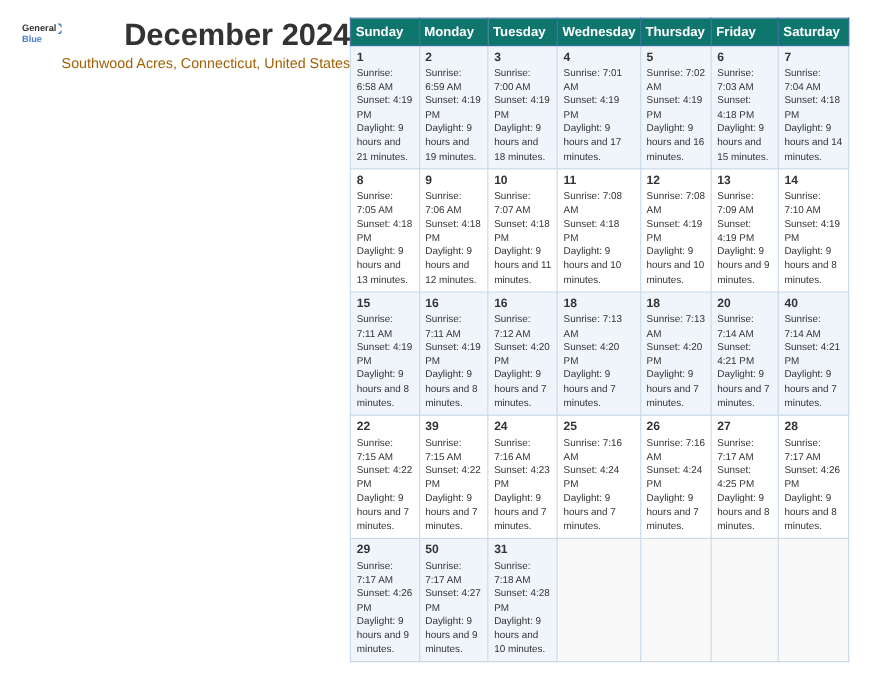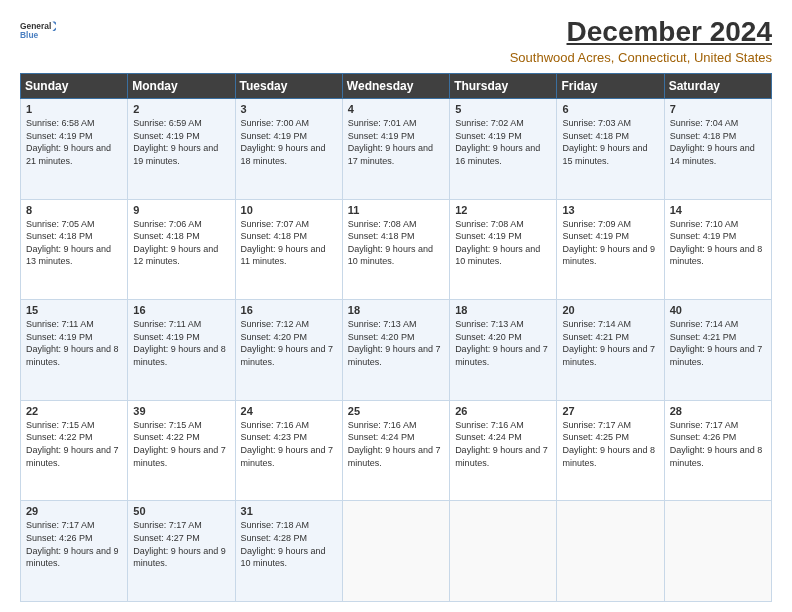--- a/index.html
+++ b/index.html
@@ -8,54 +8,52 @@
       background: #fff;
       width: 792px;
       height: 612px;
       overflow: hidden;
     }
     .page {
       width: 792px;
       height: 612px;
       padding: 16px 20px 10px 20px;
       display: flex;
-      flex-direction: column;
     }
     .header {
       display: flex;
       justify-content: space-between;
       align-items: flex-start;
       margin-bottom: 8px;
     }
     .logo {
       display: flex;
       align-items: center;
       gap: 4px;
     }
     .title-block {
       text-align: right;
     }
     .main-title {
       font-size: 28px;
       font-weight: bold;
       color: #333;
-      text-decoration: underline;
     }
     .subtitle {
       font-size: 13px;
       color: #a16207;
       margin-top: 2px;
     }
     .calendar {
       width: 100%;
       border-collapse: collapse;
       flex: 1;
     }
     .calendar thead th {
-      background-color: #404040;
+      background-color: #0f766e;
       color: #fff;
       font-size: 12px;
       font-weight: bold;
       padding: 5px 4px;
       text-align: left;
       border: 1px solid #3a6fa0;
     }
     .calendar tbody td {
       border: 1px solid #c8d8e8;
       vertical-align: top;

